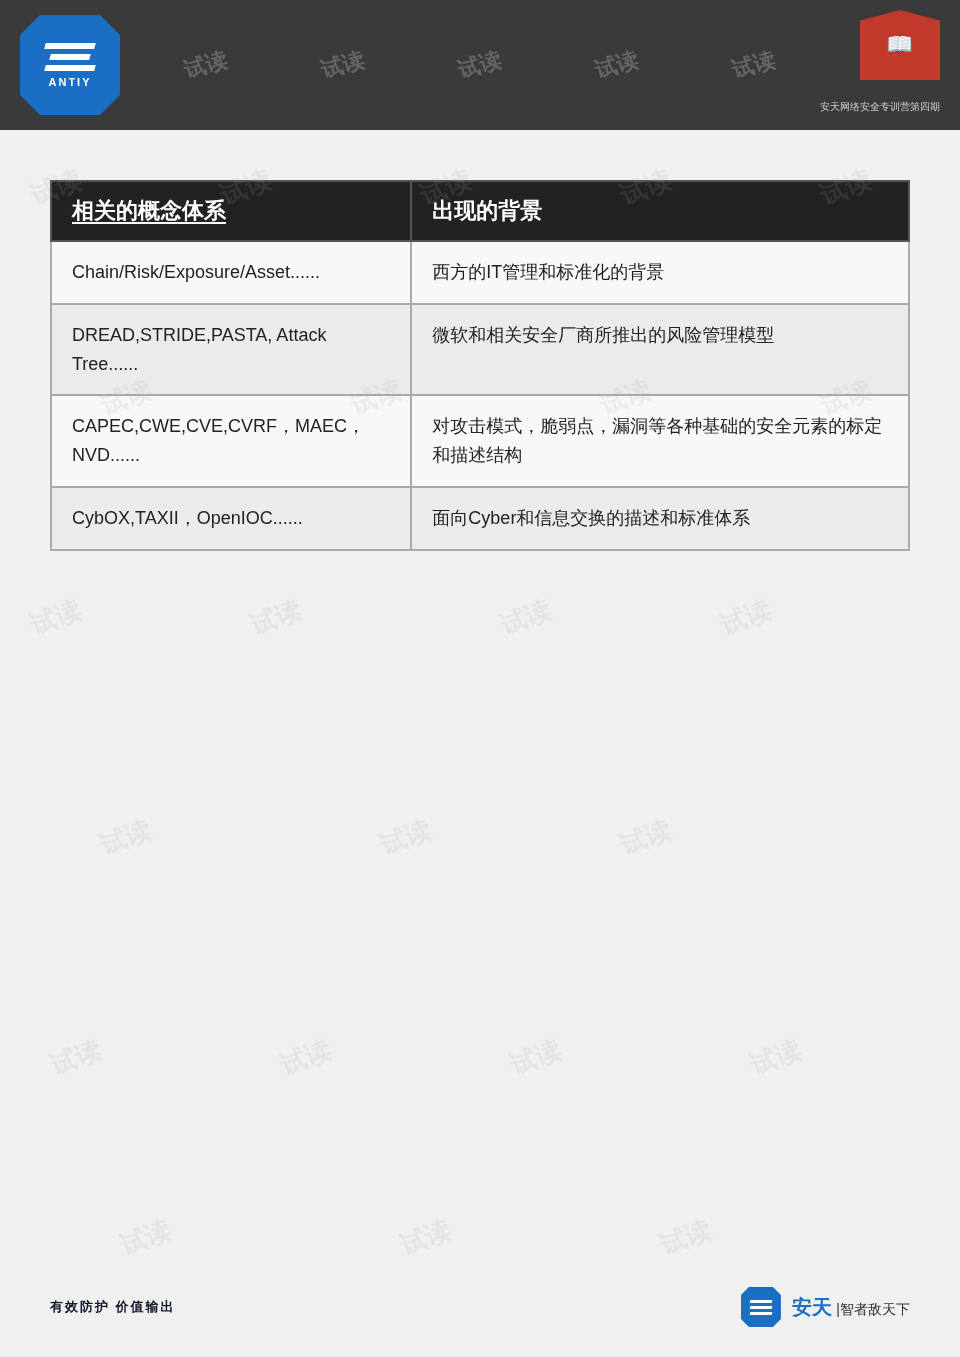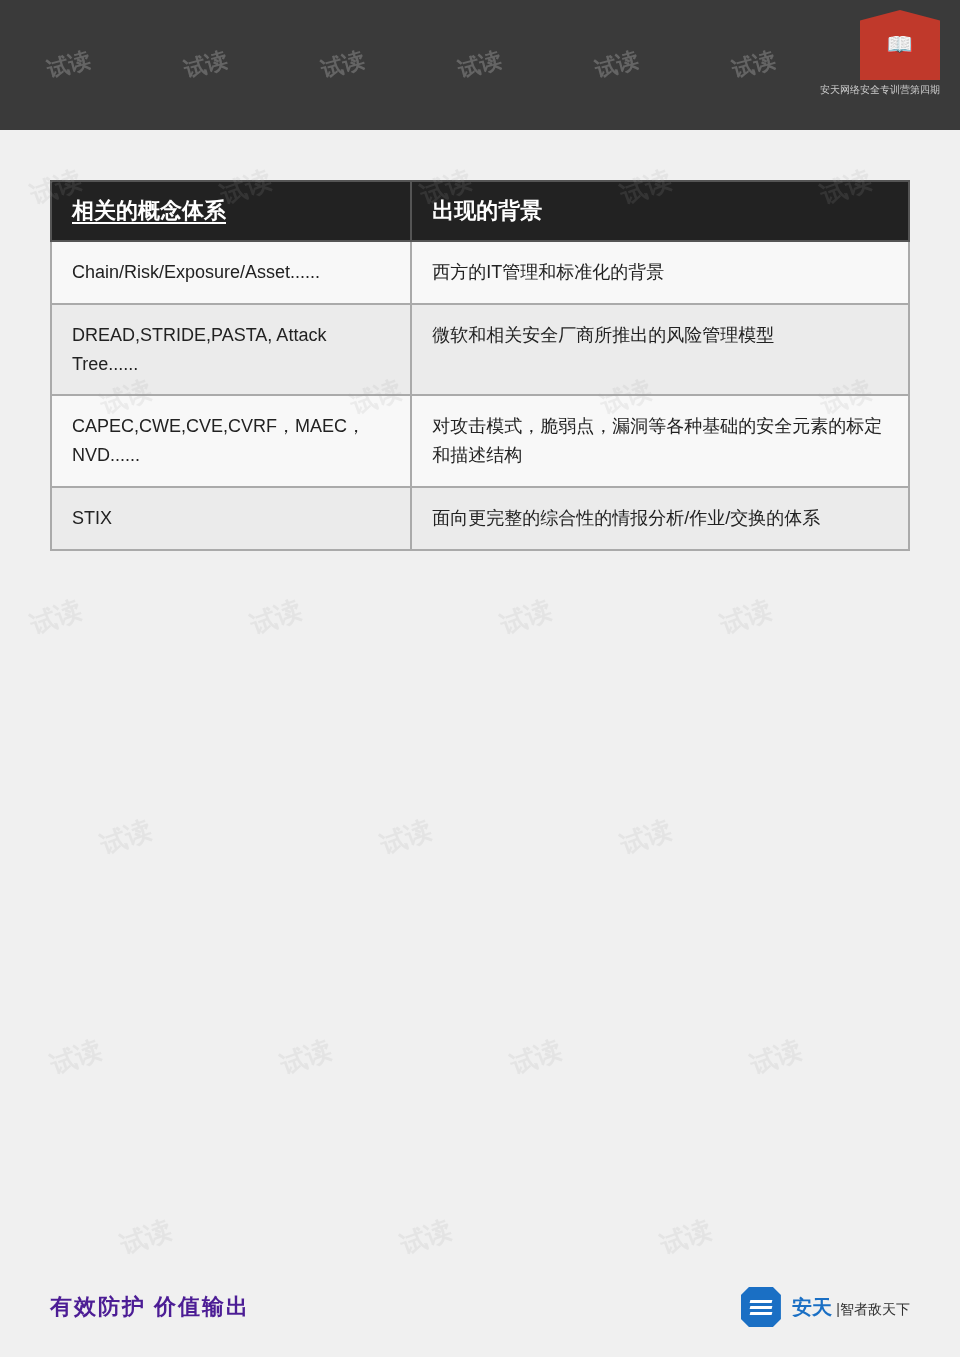--- a/index.html
+++ b/index.html
@@ -104,21 +104,21 @@
 
     .top-right-logo::before {
       content: '📖';
       font-size: 22px;
       color: white;
     }
 
     .top-right-subtitle {
       color: #ccc;
       font-size: 10px;
-      margin-top: 3px;
+      margin-top: 20px;
       text-align: right;
     }
 
     
     .main-content {
       position: relative;
       z-index: 1;
       padding: 50px 50px 30px 50px;
     }
 
@@ -177,22 +177,22 @@
       bottom: 30px;
       left: 0;
       right: 0;
       padding: 0 50px;
       display: flex;
       justify-content: space-between;
       align-items: center;
     }
 
     .footer-left {
-      font-size: 22px;
-      color: #4c1d95;
+      font-size: 13px;
+      color: #0f172a;
       font-weight: bold;
       letter-spacing: 2px;
     }
 
     .footer-right {
       display: flex;
       align-items: center;
       gap: 11px;
       justify-content: flex-end;
     }
@@ -251,20 +251,28 @@
   <div class="watermark-container">
     <span class="watermark">试读</span>
     <span class="watermark">试读</span>
     <span class="watermark">试读</span>
     <span class="watermark">试读</span>
     <span class="watermark">试读</span>
     <span class="watermark">试读</span>
     <span class="watermark">试读</span>
   </div>
 
+  <div class="header-logo">
+    <div class="logo-lines">
+      <div class="logo-line"></div>
+      <div class="logo-line"></div>
+      <div class="logo-line"></div>
+    </div>
+    <span class="logo-text-antiy">ANTIY</span>
+  </div>
 
   <div class="header-right">
     <div class="top-right-logo"></div>
     <span class="top-right-subtitle">安天网络安全专训营第四期</span>
   </div>
 </div>
 
 <span class="page-wm" style="top:170px; left:30px;">试读</span>
 <span class="page-wm" style="top:170px; left:220px;">试读</span>
 <span class="page-wm" style="top:170px; left:420px;">试读</span>
@@ -304,22 +312,22 @@
         </tr>
         <tr>
           <td class="col-left">DREAD,STRIDE,PASTA, Attack Tree......</td>
           <td class="col-right">微软和相关安全厂商所推出的风险管理模型</td>
         </tr>
         <tr>
           <td class="col-left">CAPEC,CWE,CVE,CVRF，MAEC，NVD......</td>
           <td class="col-right">对攻击模式，脆弱点，漏洞等各种基础的安全元素的标定和描述结构</td>
         </tr>
         <tr>
-          <td class="col-left">STIX</td>
-          <td class="col-right">面向更完整的综合性的情报分析/作业/交换的体系</td>
+          <td class="col-left">CybOX,TAXII，OpenIOC......</td>
+          <td class="col-right">面向Cyber和信息交换的描述和标准体系</td>
         </tr>
       </tbody>
   </table>
 </div>
 
 <div class="footer">
   <span class="footer-left">有效防护 价值输出</span>
   <div class="footer-right">
     <div class="footer-logo-antiy">
       <div class="logo-lines-sm">

